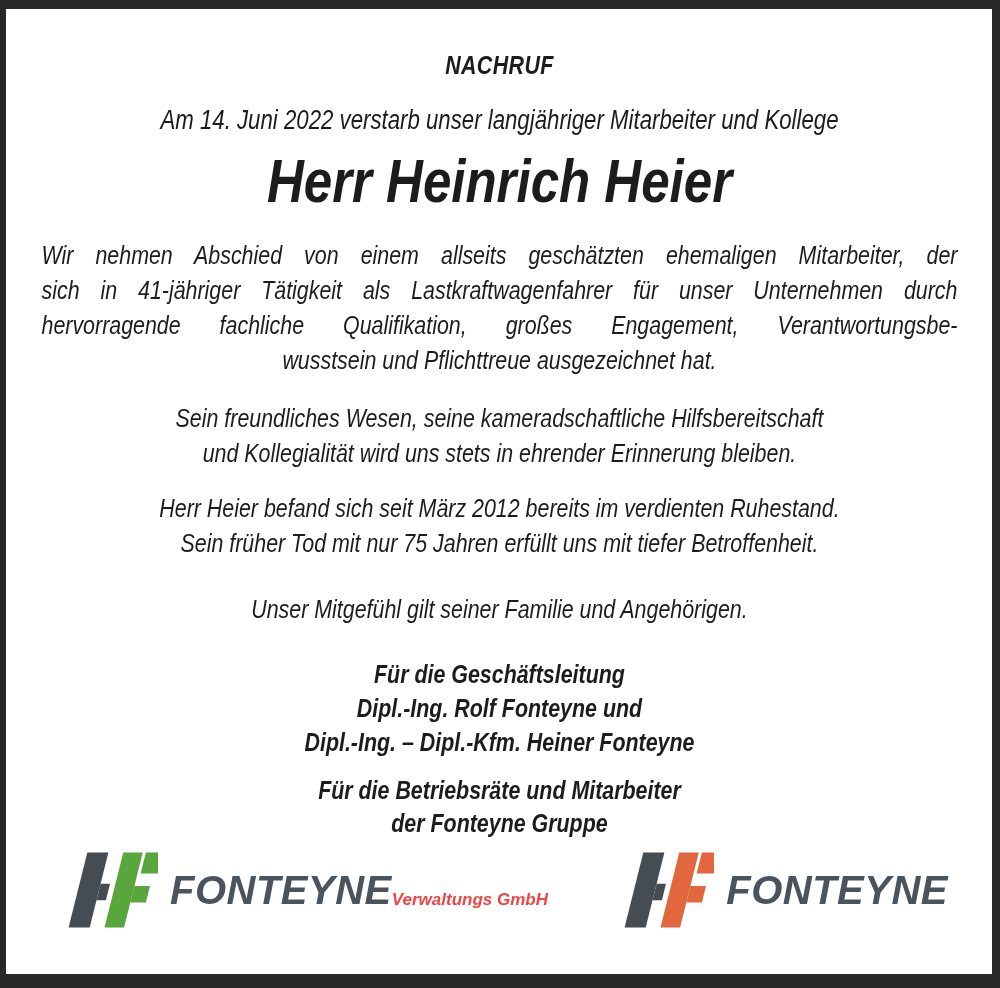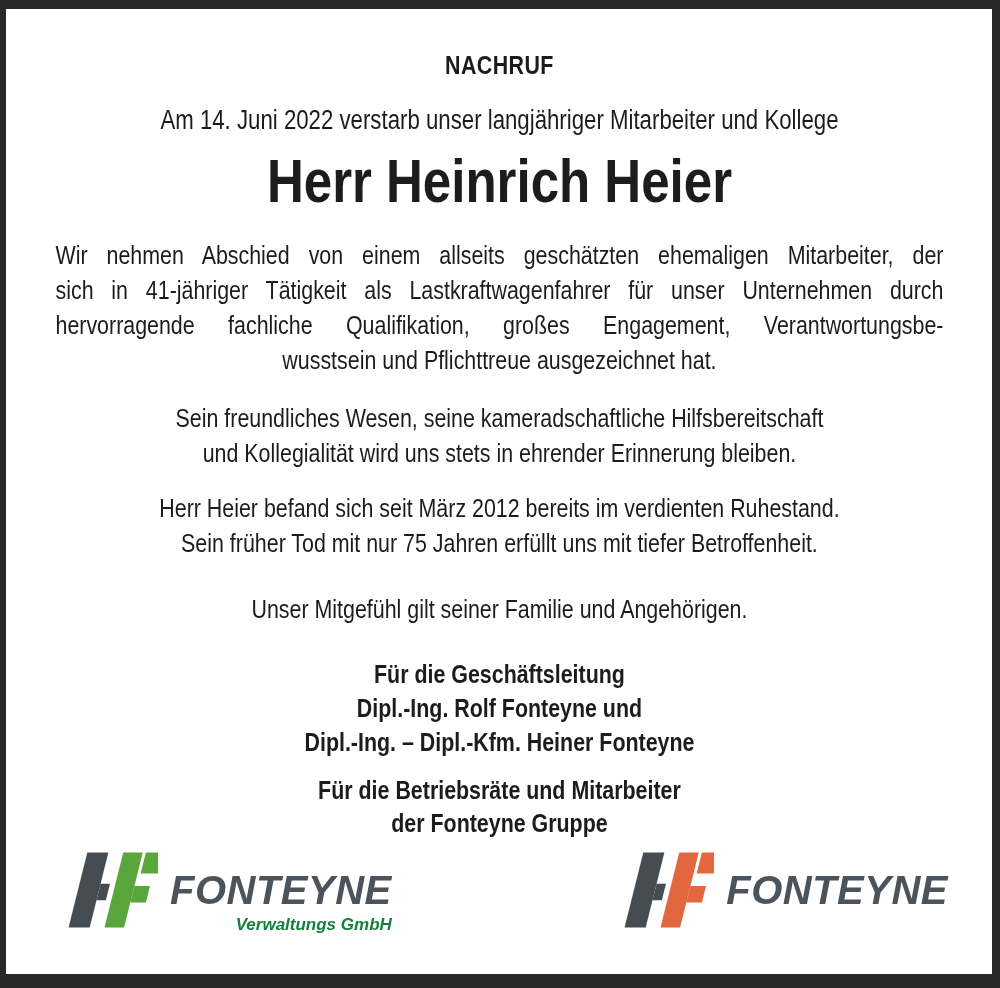--- a/index.html
+++ b/index.html
@@ -12,21 +12,21 @@
     border-style: solid;
     border-color: #282828;
     border-top-width: 9px;
     border-right-width: 8px;
     border-bottom-width: 14px;
     border-left-width: 6px;
     overflow: hidden;
     font-family: "Liberation Sans", sans-serif;
     color: #1c1c1c;
   }
-  .content { padding: 0 49px; }
+  .content { padding: 0 35px; font-style: italic; }
 
   
   .cond {
     display: block;
     width: 121.5%;
     margin-left: -10.75%;
     transform: scaleX(0.823);
   }
 
   .kicker {
@@ -87,38 +87,37 @@
   }
   .logo {
     display: flex;
     align-items: flex-start;
   }
   .logo svg { flex: 0 0 auto; }
   .logo .wordblock {
     margin-left: 12px;
     margin-top: 28px;
     display: flex;
-    flex-direction: column;
     align-items: flex-end;
   }
   .brand {
     font-size: 40px;
     font-weight: 700;
     font-style: italic;
     letter-spacing: 0.5px;
     line-height: 40px;
     color: #4b545c;
     white-space: nowrap;
   }
   .brand-sub {
     margin-top: 5px;
     font-size: 17px;
     font-weight: 700;
     font-style: italic;
-    color: #15803d;
+    color: #ef4444;
     white-space: nowrap;
   }
 </style>
 </head>
 <body>
 
 <div class="page">
   <div class="content">
 
     <div class="kicker cond">NACHRUF</div>

